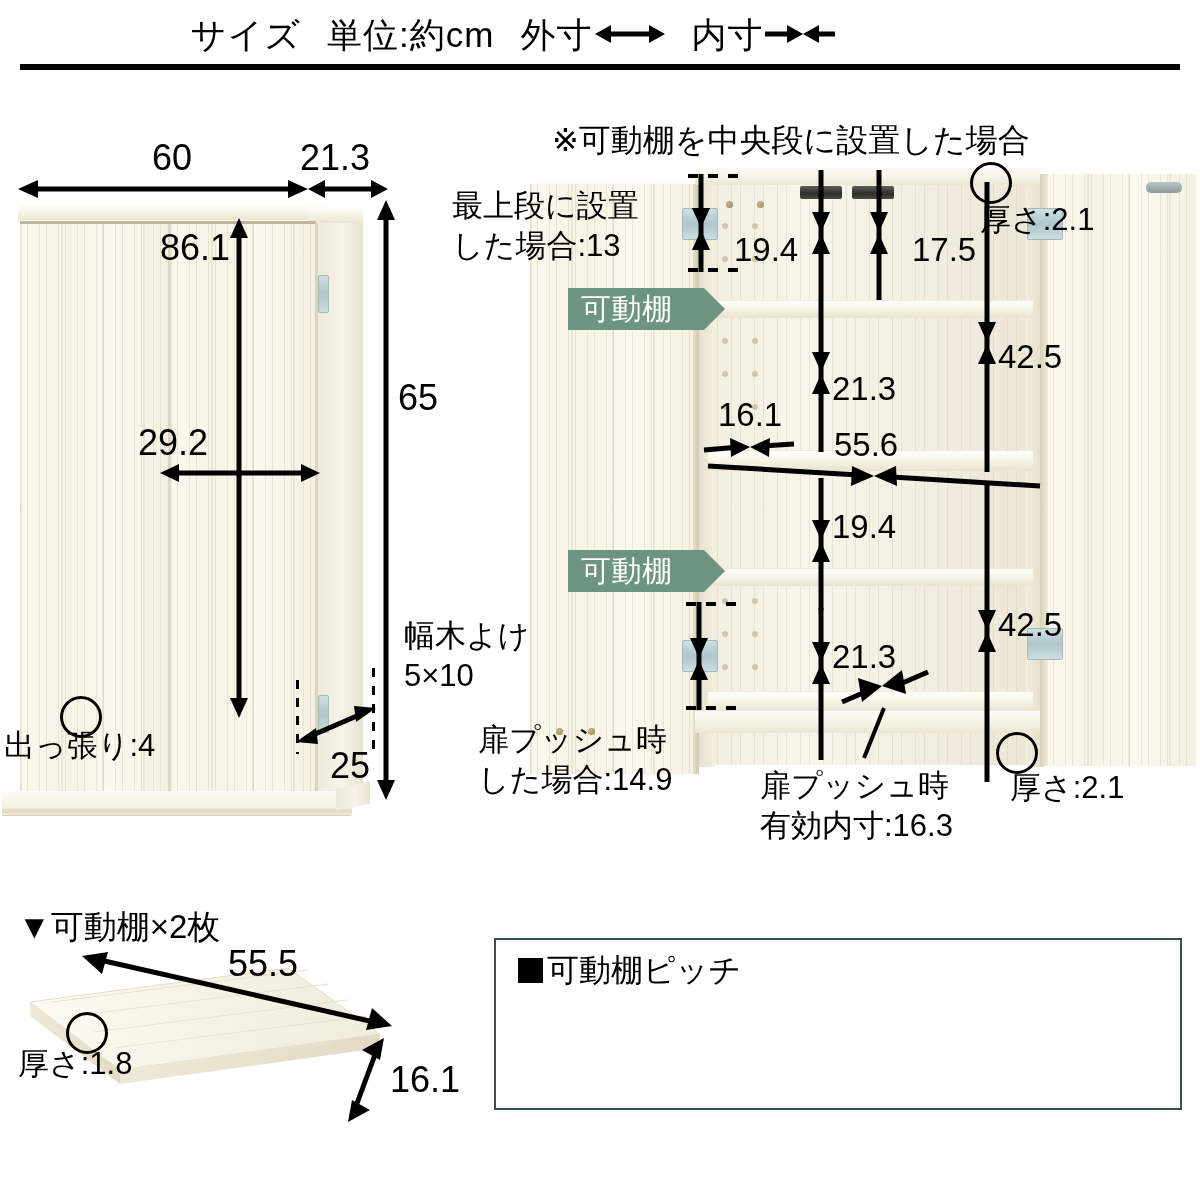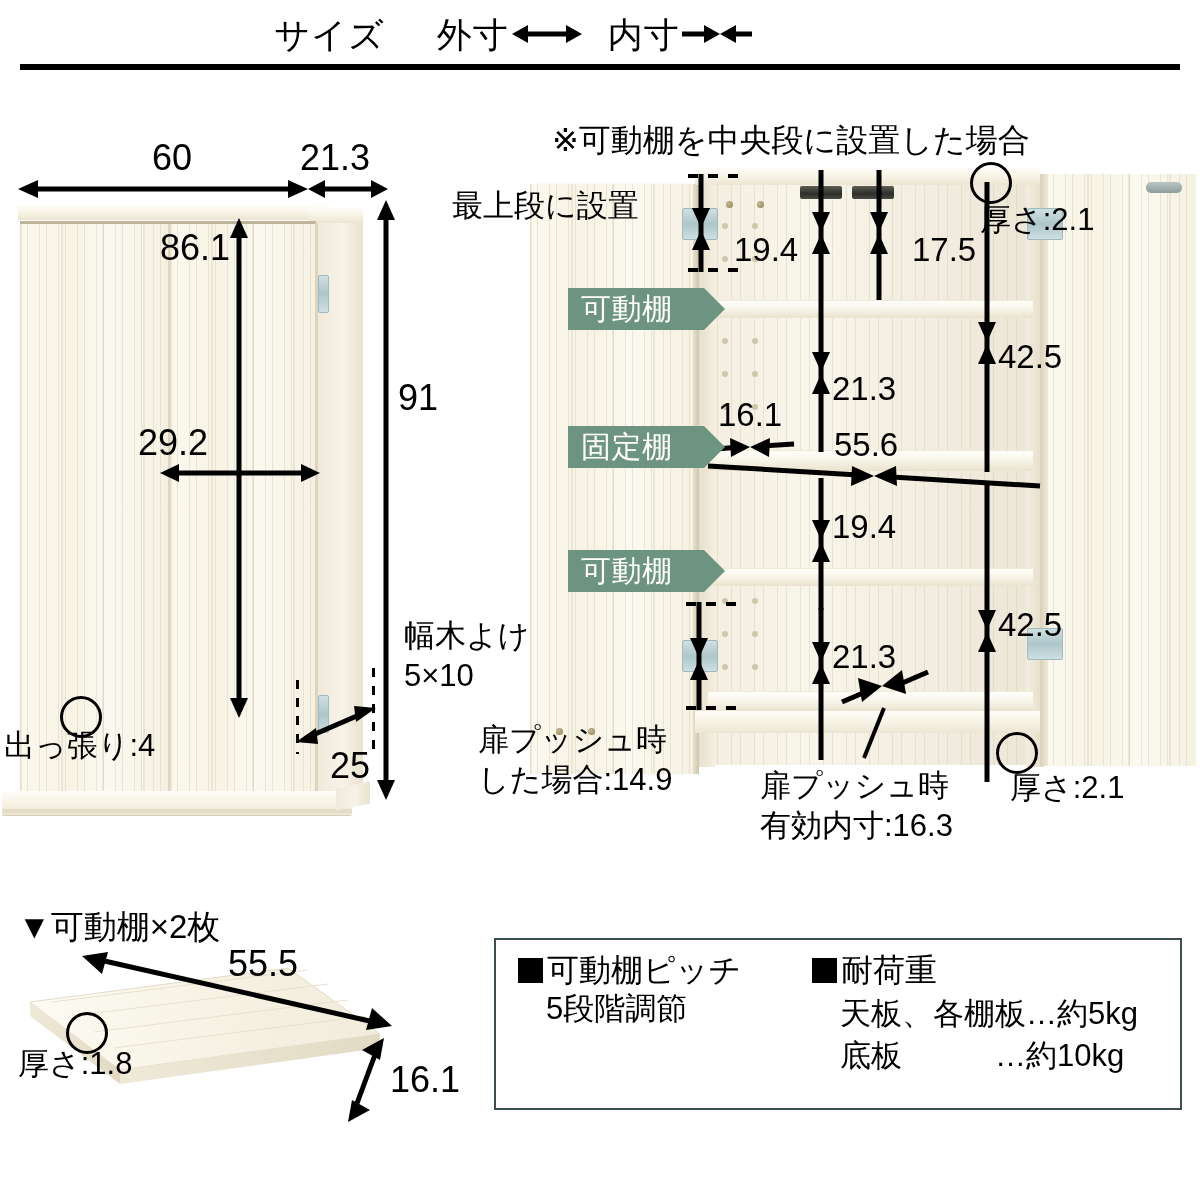--- a/index.html
+++ b/index.html
@@ -80,20 +80,21 @@
   #info-box .ib-line{font-size:31px;line-height:1.22;}
 
   svg{overflow:visible;}
 </style>
 </head>
 <body>
 
 <div class="abs" id="header-row">
   <span class="h-item">サイズ</span>
   <span class="gap"></span>
+  <span class="h-item">単位:約cm</span>
   <span class="gap"></span>
   <span class="h-item">外寸</span>
   <span class="arr-both">
     <svg width="70" height="26" viewBox="0 0 70 26">
       <line x1="8" y1="13" x2="62" y2="13" stroke="#000" stroke-width="5"></line>
       <polygon points="0,13 16,4 16,22" fill="#000"></polygon>
       <polygon points="70,13 54,4 54,22" fill="#000"></polygon>
     </svg>
   </span>
   <span class="gap"></span>
@@ -153,21 +154,21 @@
     <polygon points="11,500 2,480 20,480" fill="#000"></polygon>
   </svg>
 
   <div class="abs dim-lg nowrap" style="left:138px;top:325px;">29.2</div>
   <svg class="abs" style="left:160px;top:362px;" width="160" height="22" viewBox="0 0 160 22">
     <line x1="10" y1="11" x2="150" y2="11" stroke="#000" stroke-width="5"></line>
     <polygon points="0,11 19,2 19,20" fill="#000"></polygon>
     <polygon points="160,11 141,2 141,20" fill="#000"></polygon>
   </svg>
 
-  <div class="abs dim-lg nowrap" style="left:398px;top:280px;">91</div>
+  <div class="abs dim-lg nowrap" style="left:398px;top:280px;">65</div>
   <svg class="abs" style="left:375px;top:100px;" width="22" height="600" viewBox="0 0 22 600">
     <line x1="11" y1="12" x2="11" y2="588" stroke="#000" stroke-width="5"></line>
     <polygon points="11,0 2,20 20,20" fill="#000"></polygon>
     <polygon points="11,600 2,580 20,580" fill="#000"></polygon>
   </svg>
 
   <div class="abs ocircle" style="left:60px;top:596px;width:36px;height:36px;"></div>
   <div class="abs lbl nowrap" style="left:4px;top:628px;">出っ張り:4</div>
 
   <div class="abs" style="left:296px;top:580px;width:3px;height:74px;background:repeating-linear-gradient(180deg,#000 0 9px,transparent 9px 18px);"></div>
@@ -238,20 +239,21 @@
     <div class="abs hinge" style="left:152px;top:472px;width:34px;height:30px;"></div>
 
     <div class="abs wood" style="left:516px;top:6px;width:150px;height:592px;"></div>
     <div class="abs" style="left:510px;top:6px;width:8px;height:592px;background:linear-gradient(90deg,#d9d0b8,#efe9d8);"></div>
     <div class="abs hinge" style="left:497px;top:40px;width:34px;height:30px;"></div>
     <div class="abs hinge" style="left:497px;top:460px;width:34px;height:30px;"></div>
     <div class="abs magcatch" style="left:616px;top:14px;width:36px;height:11px;border-radius:5px;background:linear-gradient(180deg,#b9c6c6,#8d9c9c);"></div>
   </div>
 
   <div class="abs lbl nowrap" style="left:12px;top:88px;">最上段に設置</div>
+  <div class="abs lbl nowrap" style="left:12px;top:128px;">した場合:13</div>
   <div class="abs" style="left:248px;top:74px;width:52px;height:4px;background:repeating-linear-gradient(90deg,#000 0 10px,transparent 10px 20px);"></div>
   <div class="abs" style="left:248px;top:168px;width:52px;height:4px;background:repeating-linear-gradient(90deg,#000 0 10px,transparent 10px 20px);"></div>
   <svg class="abs" style="left:250px;top:74px;" width="22" height="98" viewBox="0 0 22 98">
     <line x1="11" y1="0" x2="11" y2="98" stroke="#000" stroke-width="5"></line>
     <polygon points="11,54 2,34 20,34" fill="#000"></polygon>
     <polygon points="11,56 2,76 20,76" fill="#000"></polygon>
   </svg>
 
   <svg class="abs" style="left:370px;top:70px;" width="22" height="130" viewBox="0 0 22 130">
     <line x1="11" y1="0" x2="11" y2="130" stroke="#000" stroke-width="5"></line>
@@ -289,23 +291,20 @@
   <div class="abs dim nowrap" style="left:558px;top:240px;">42.5</div>
 
   <div class="abs dim nowrap" style="left:278px;top:298px;">16.1</div>
   <svg class="abs" style="left:264px;top:336px;" width="90" height="22" viewBox="0 0 90 22">
     <line x1="0" y1="14" x2="36" y2="11" stroke="#000" stroke-width="5"></line>
     <polygon points="46,11 26,2 27,21" fill="#000"></polygon>
     <line x1="90" y1="8" x2="58" y2="10" stroke="#000" stroke-width="5"></line>
     <polygon points="46,11 66,2 65,21" fill="#000"></polygon>
   </svg>
 
-  <div class="abs tag" style="left:128px;top:326px;width:138px;">
-    <span>固定棚</span>
-  </div>
 
   <div class="abs dim nowrap" style="left:394px;top:328px;">55.6</div>
   <svg class="abs" style="left:268px;top:358px;" width="332" height="34" viewBox="0 0 332 34">
     <line x1="0" y1="8" x2="150" y2="17" stroke="#000" stroke-width="5"></line>
     <polygon points="166,18 144,8 143,28" fill="#000"></polygon>
     <line x1="332" y1="28" x2="184" y2="19" stroke="#000" stroke-width="5"></line>
     <polygon points="166,18 188,8 189,28" fill="#000"></polygon>
   </svg>
 
   <svg class="abs" style="left:370px;top:378px;" width="22" height="132" viewBox="0 0 22 132">
@@ -402,23 +401,14 @@
   <div class="abs ocircle" style="left:66px;top:122px;width:36px;height:36px;"></div>
   <div class="abs lbl nowrap" style="left:18px;top:156px;">厚さ:1.8</div>
 </div>
 
 <div class="abs" id="info-box" style="left:494px;top:938px;width:688px;height:172px;">
   <div class="abs" style="left:22px;top:14px;width:300px;">
     <div class="ib-head">
       <span class="sq"></span>
       <span>可動棚ピッチ</span>
     </div>
-    <div class="ib-line nowrap" style="margin-top:4px;margin-left:28px;">5段階調節</div>
-  </div>
-  <div class="abs" style="left:316px;top:14px;width:360px;">
-    <div class="ib-head">
-      <span class="sq"></span>
-      <span>耐荷重</span>
-    </div>
-    <div class="ib-line nowrap" style="margin-top:9px;margin-left:28px;">天板、各棚板…約5kg</div>
-    <div class="ib-line nowrap" style="margin-top:4px;margin-left:28px;">底板　　　…約10kg</div>
   </div>
 </div>
 
 </body></html>

